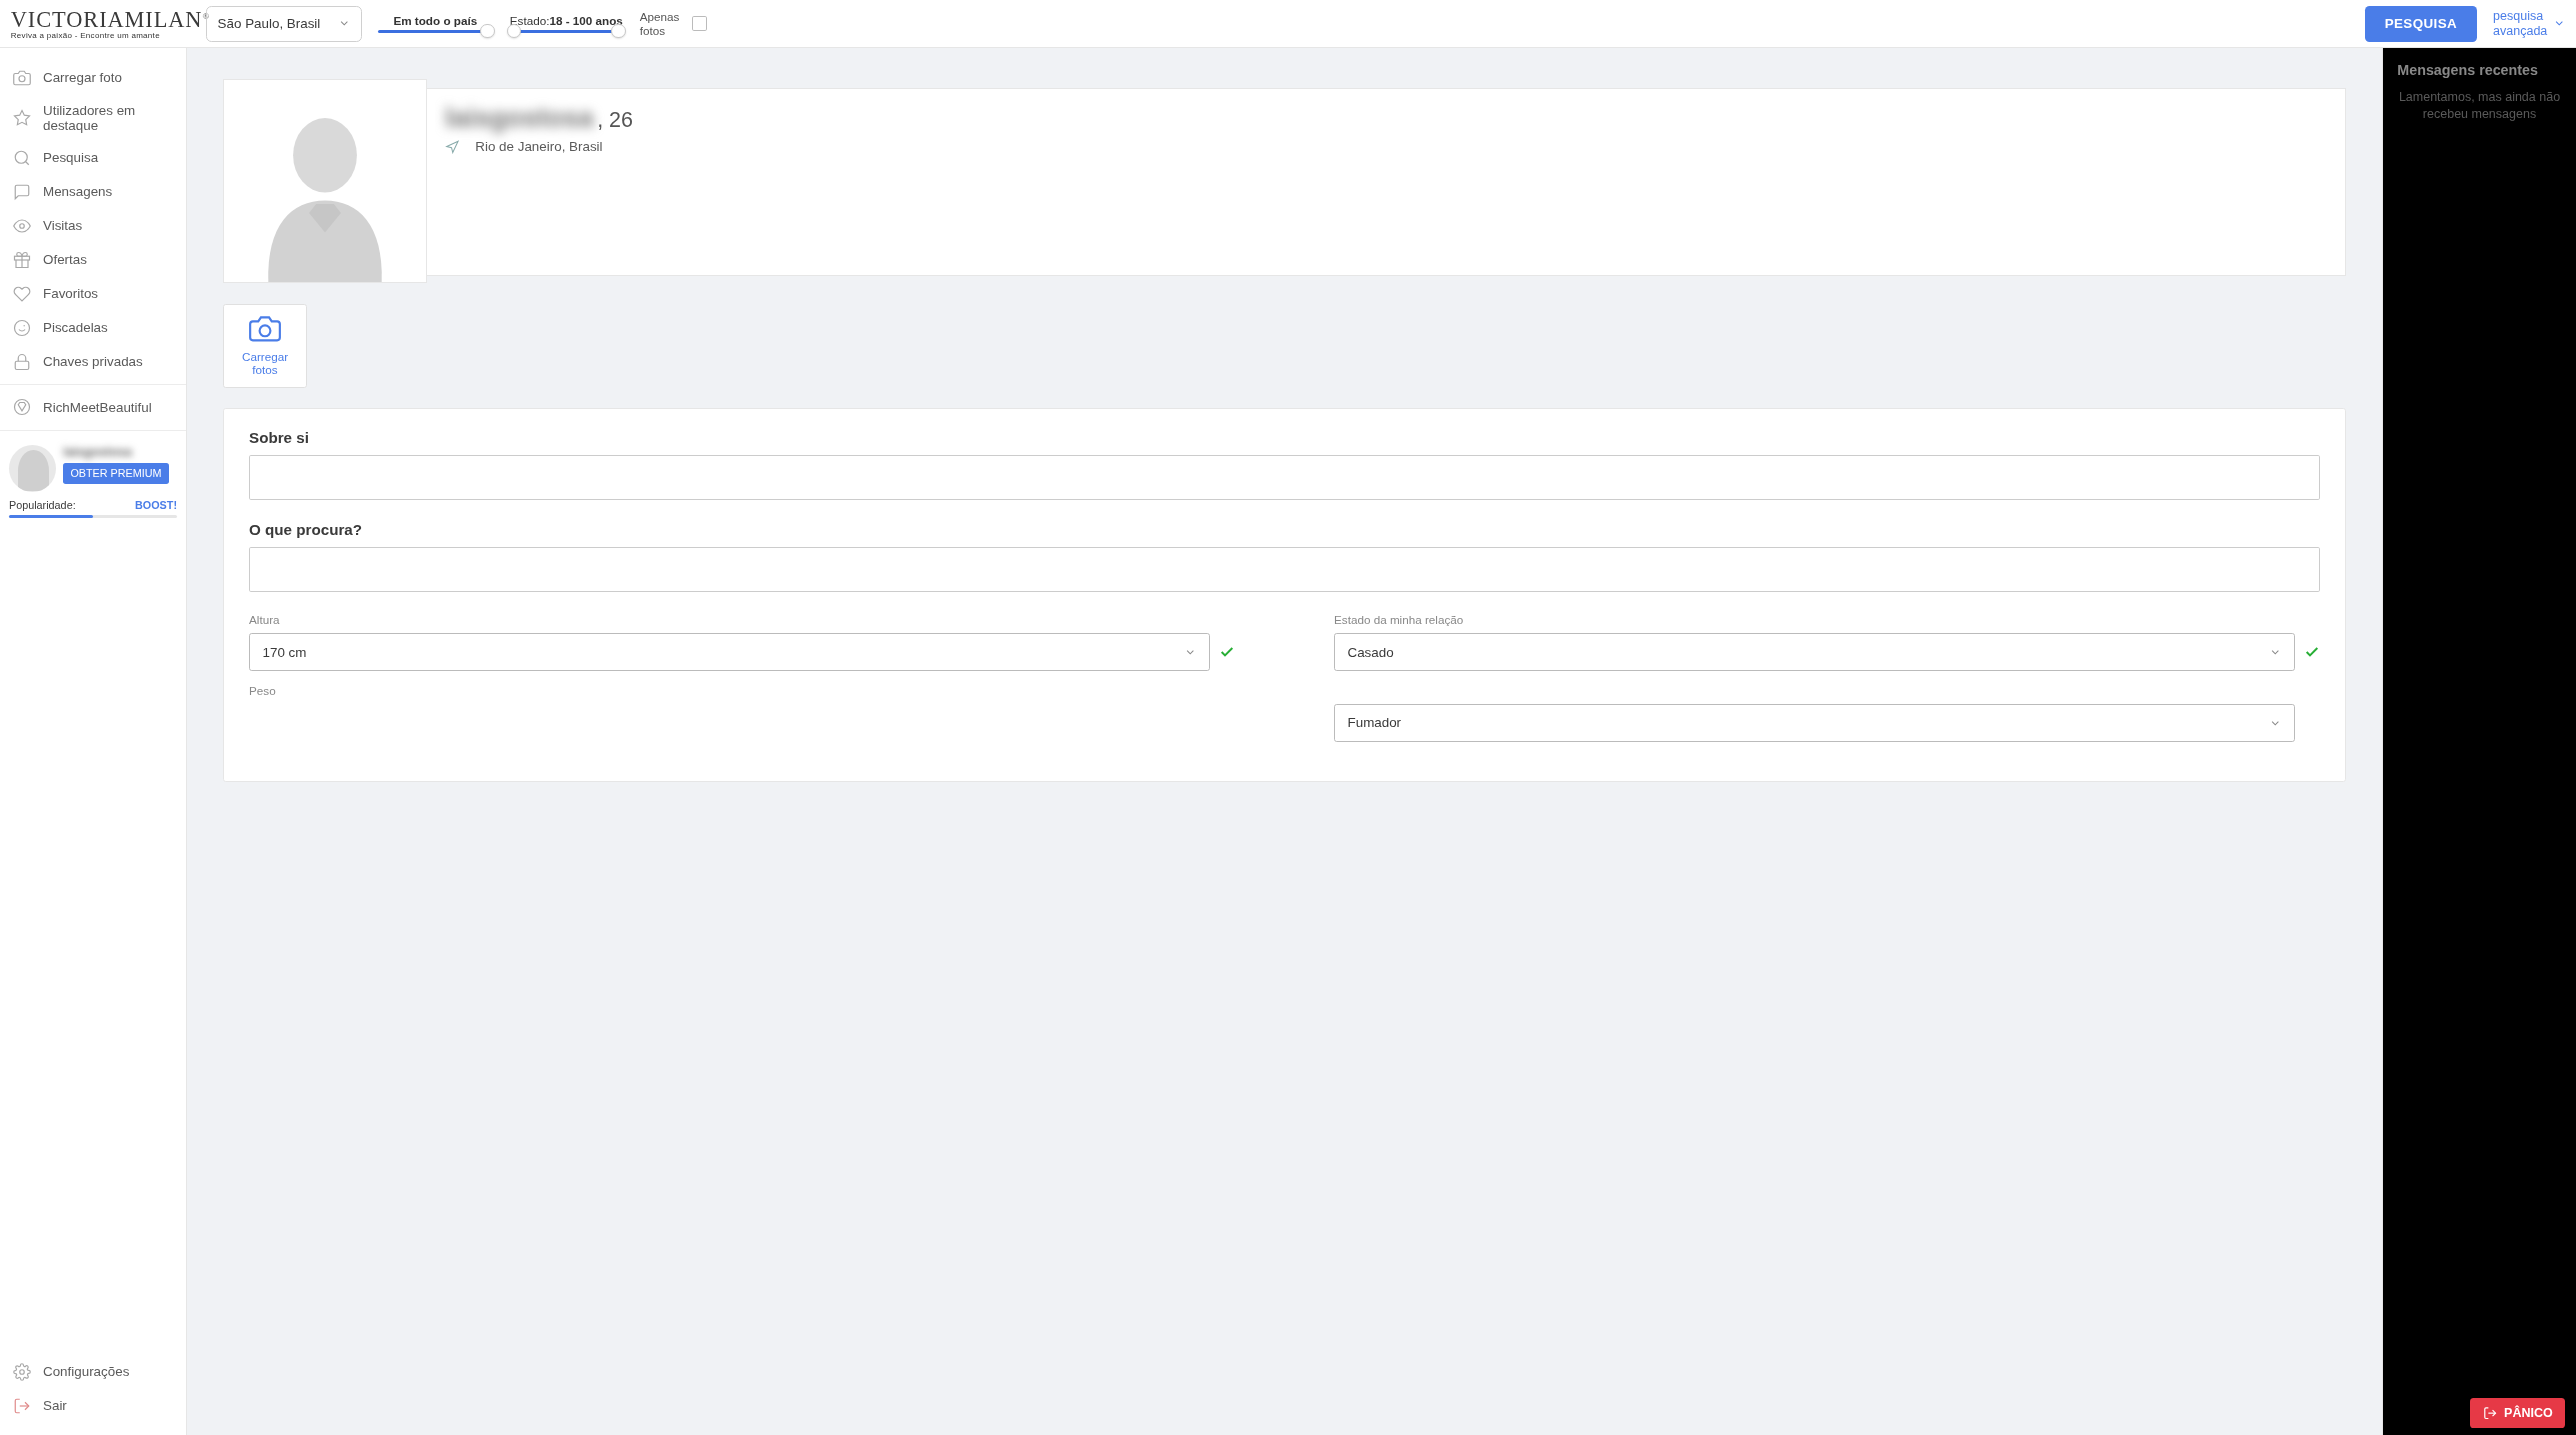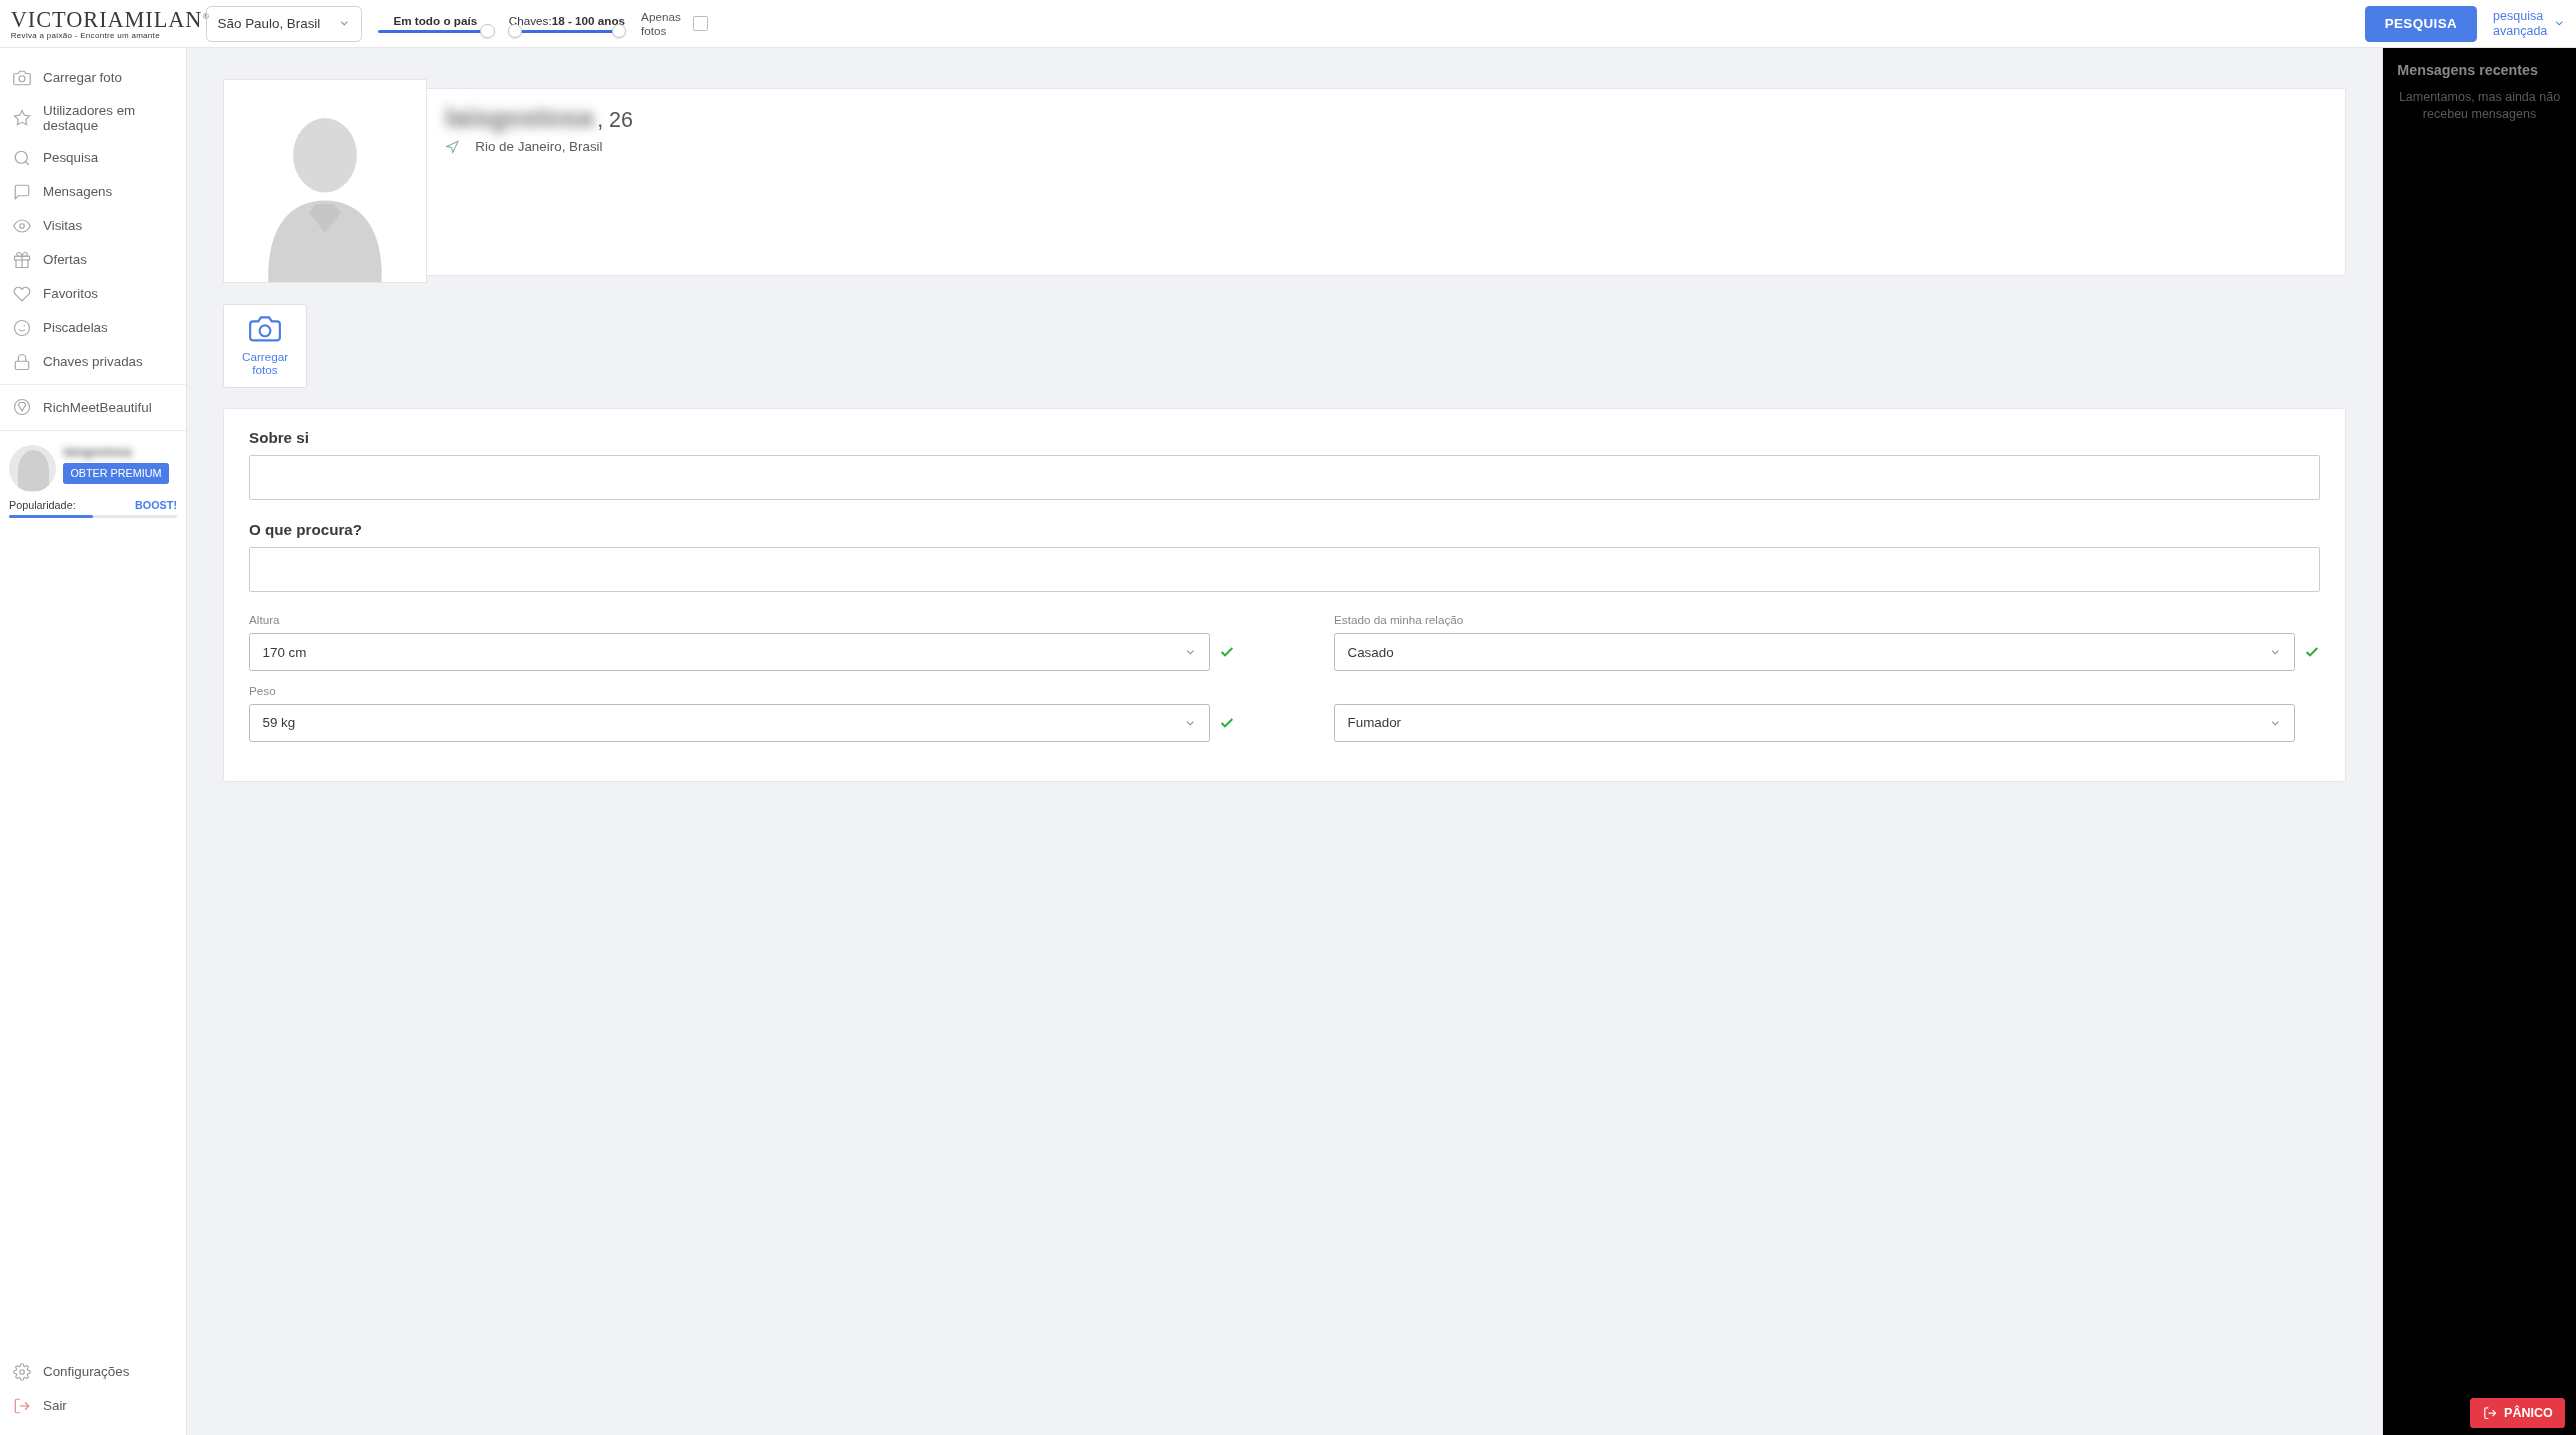--- a/index.html
+++ b/index.html
@@ -394,21 +394,21 @@
 
   <div class="range-group">
     <div class="range-label">Em todo o país</div>
     <div class="range-track">
       <div class="range-thumb" style="right:-1.8px;"></div>
     </div>
   </div>
 
   <div class="range-group">
     <div class="range-label">
-      <span class="range-plain">Chaves:</span><span>18 - 100 anos</span>
+      <span class="range-plain">Estado:</span><span>18 - 100 anos</span>
     </div>
     <div class="range-track">
       <div class="range-thumb" style="left:-1.8px;"></div>
       <div class="range-thumb" style="right:-1.8px;"></div>
     </div>
   </div>
 
   <div class="photos-only">
     <div class="label">Apenas fotos</div>
     <div class="checkbox"></div>
@@ -616,31 +616,20 @@
             <svg class="chevron" viewBox="0 0 24 24" fill="none" stroke="#888" stroke-width="2">
                 <polyline points="6 9 12 15 18 9"></polyline>
               </svg>
           </div>
           <svg width="16" height="16" class="check-icon" viewBox="0 0 24 24" fill="none" stroke="currentColor" stroke-width="3">
               <polyline points="20 6 9 17 4 12"></polyline>
             </svg>
         </div>
 
         <div class="small-label">Peso</div>
-        <div class="select-row">
-          <div class="select">
-            <span>59 kg</span>
-            <svg class="chevron" viewBox="0 0 24 24" fill="none" stroke="#888" stroke-width="2">
-                <polyline points="6 9 12 15 18 9"></polyline>
-              </svg>
-          </div>
-          <svg width="16" height="16" class="check-icon" viewBox="0 0 24 24" fill="none" stroke="currentColor" stroke-width="3">
-              <polyline points="20 6 9 17 4 12"></polyline>
-            </svg>
-        </div>
       </div>
 
       <div class="form-col">
         <div class="small-label">Estado da minha relação</div>
         <div class="select-row">
           <div class="select">
             <span>Casado</span>
             <svg class="chevron" viewBox="0 0 24 24" fill="none" stroke="#888" stroke-width="2">
                 <polyline points="6 9 12 15 18 9"></polyline>
               </svg>

